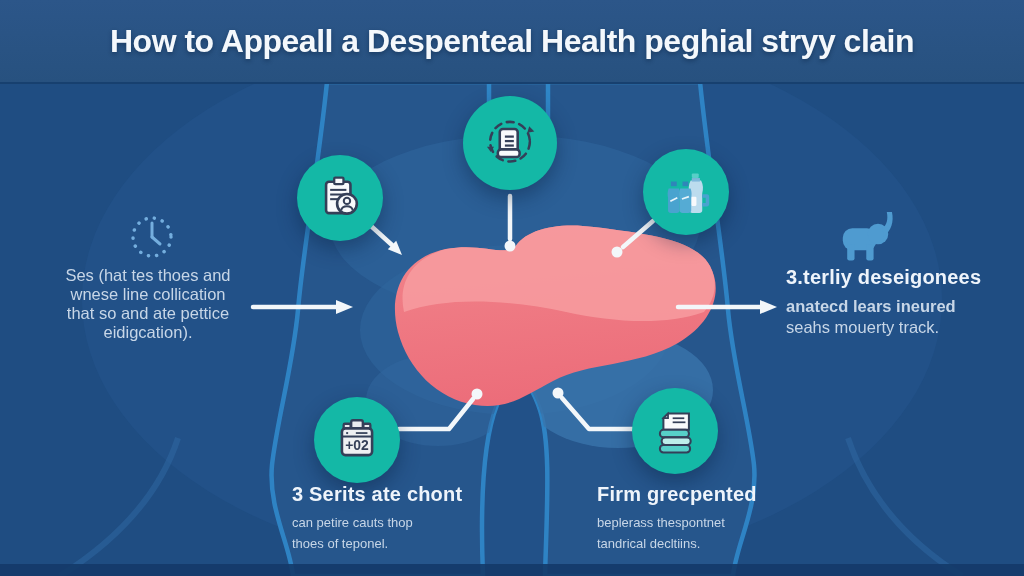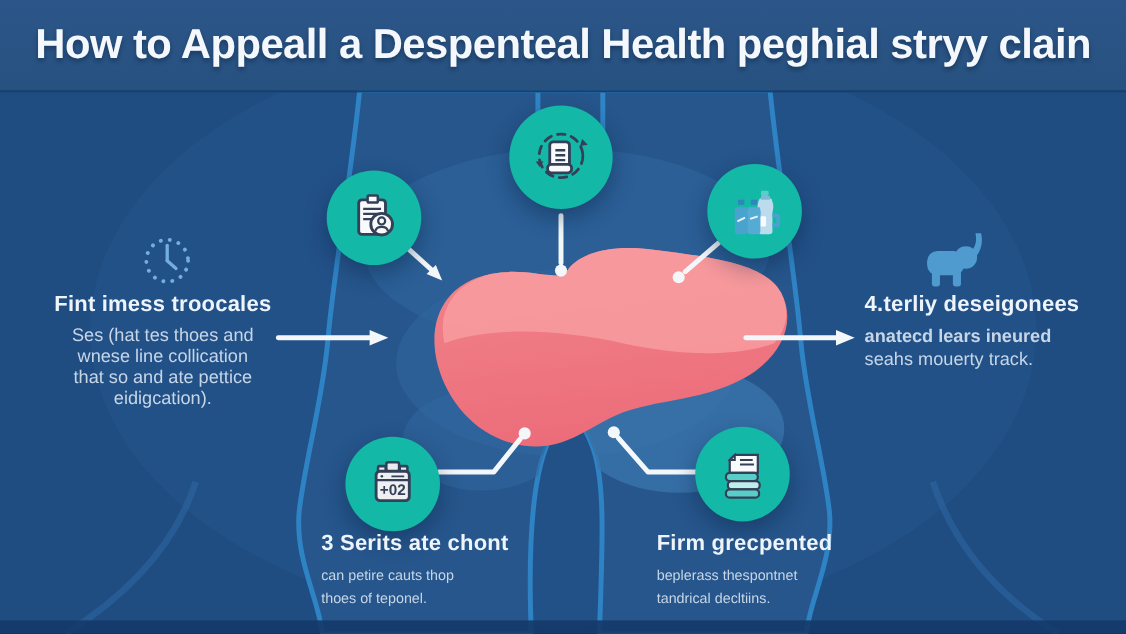--- a/index.html
+++ b/index.html
@@ -10,21 +10,21 @@
   }
   #scene{position:absolute;left:0;top:0;width:1024px;height:576px;}
   
   .banner{
     position:absolute;left:0;top:0;width:1024px;height:82px;
     background:linear-gradient(#2c5689,#27517f);
     border-bottom:2px solid #17406f;
     display:flex;align-items:center;justify-content:center;
   }
   .banner h1{
-    margin:16px;color:#f4f8fc;font-size:38px;font-weight:700;letter-spacing:-.5px;
+    margin:16px;color:#f4f8fc;font-size:32px;font-weight:700;letter-spacing:-.5px;
     text-shadow:0 2px 4px rgba(8,30,60,.45);white-space:nowrap;
   }
   
   .icon-circle{
     position:absolute;border-radius:50%;background:#14b8a6;
     box-shadow:0 8px 20px rgba(4,25,55,.38);
     display:flex;align-items:center;justify-content:center;
   }
   .icon-circle svg{display:block;}
   
@@ -189,29 +189,28 @@
         <rect x="12" y="26" width="46" height="30" rx="13"></rect>
         <circle cx="60" cy="34" r="14"></circle>
         <path d="M 66 26 C 72 22 74 14 72 4 L 79 4 C 82 17 78 30 68 37 Z"></path>
         <rect x="18" y="48" width="10" height="22" rx="3"></rect>
         <rect x="44" y="48" width="10" height="22" rx="3"></rect>
       </g>
     </svg>
   </div>
 
   <div class="tblock center" style="left:38px;top:266px;width:220px;">
-    <div class="hd">Fint imess troocales</div>
     <div class="ln">Ses (hat tes thoes and</div>
     <div class="ln">wnese line collication</div>
     <div class="ln">that so and ate pettice</div>
     <div class="ln">eidigcation).</div>
   </div>
 
   <div class="tblock" style="left:786px;top:266px;width:215px;">
-    <div class="hd">4.terliy deseigonees</div>
+    <div class="hd">3.terliy deseigonees</div>
     <div class="ln" style="line-height:21px;font-weight:bold;">anatecd lears ineured</div>
     <div class="ln" style="line-height:21px;">seahs mouerty track.</div>
   </div>
 
   <div class="tblock bottom" style="left:292px;top:483px;width:210px;">
     <div class="hd">3 Serits ate chont</div>
     <div class="ln">can petire cauts thop</div>
     <div class="ln">thoes of teponel.</div>
   </div>
 

